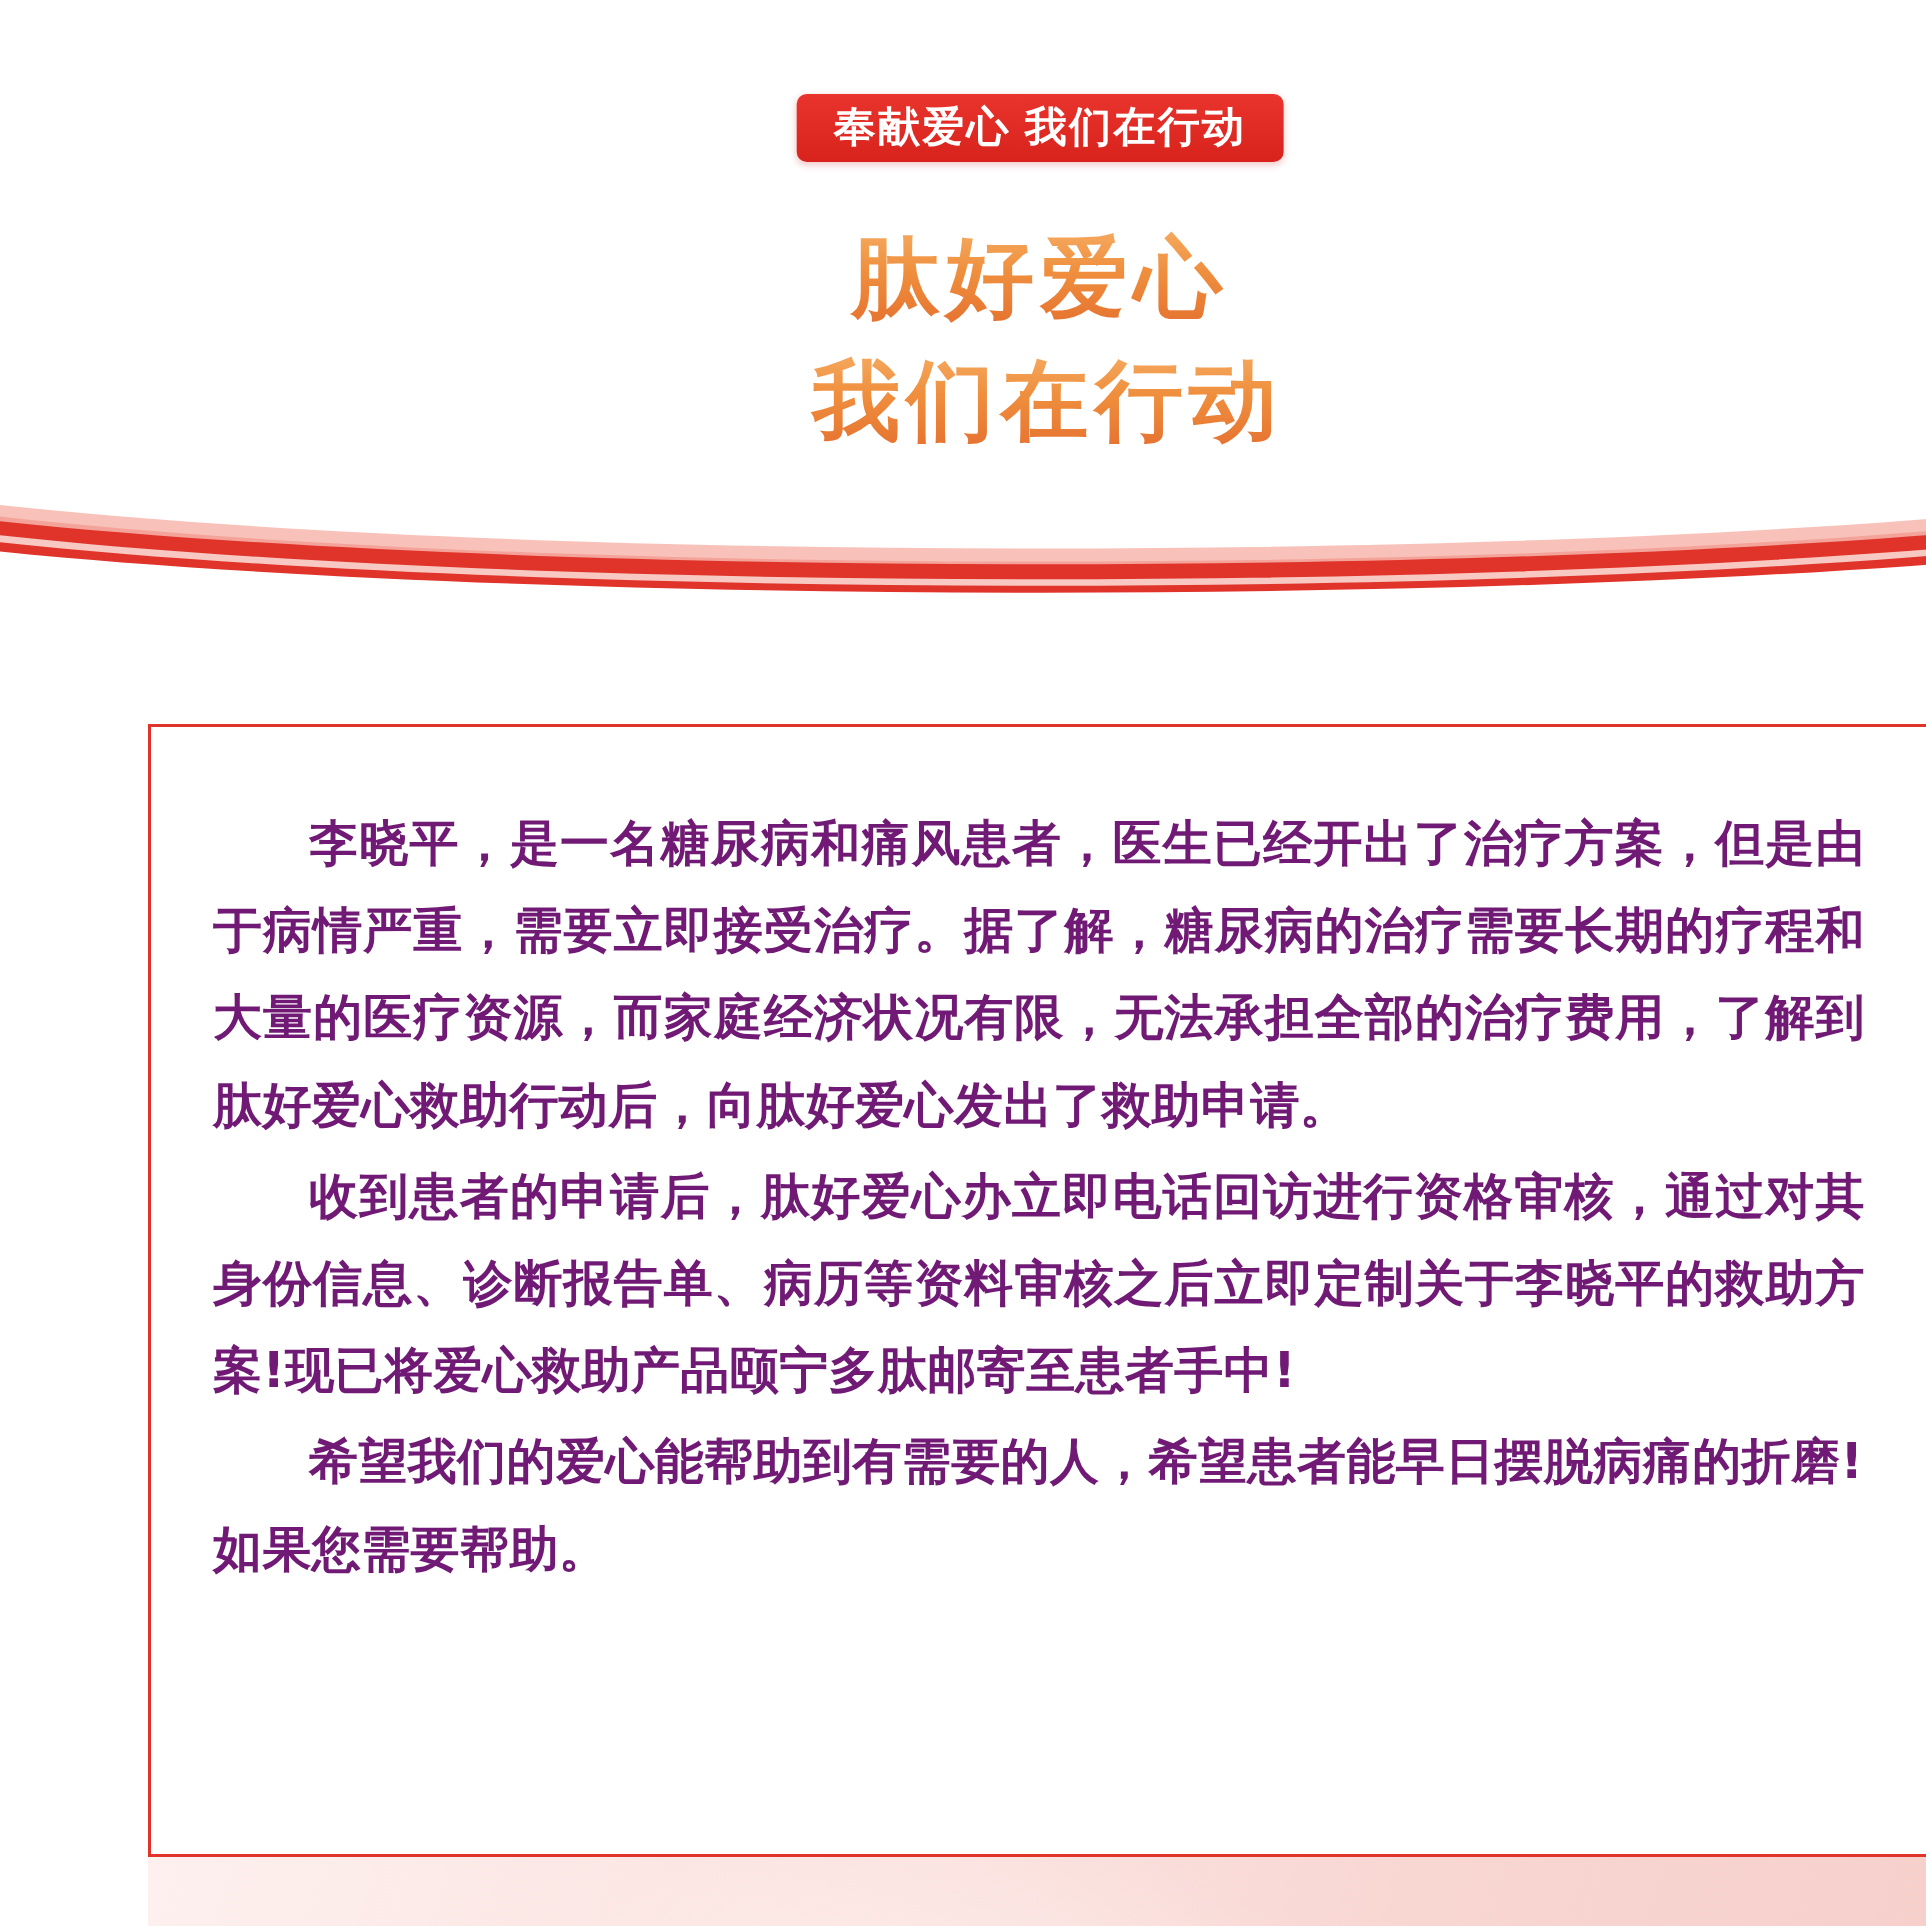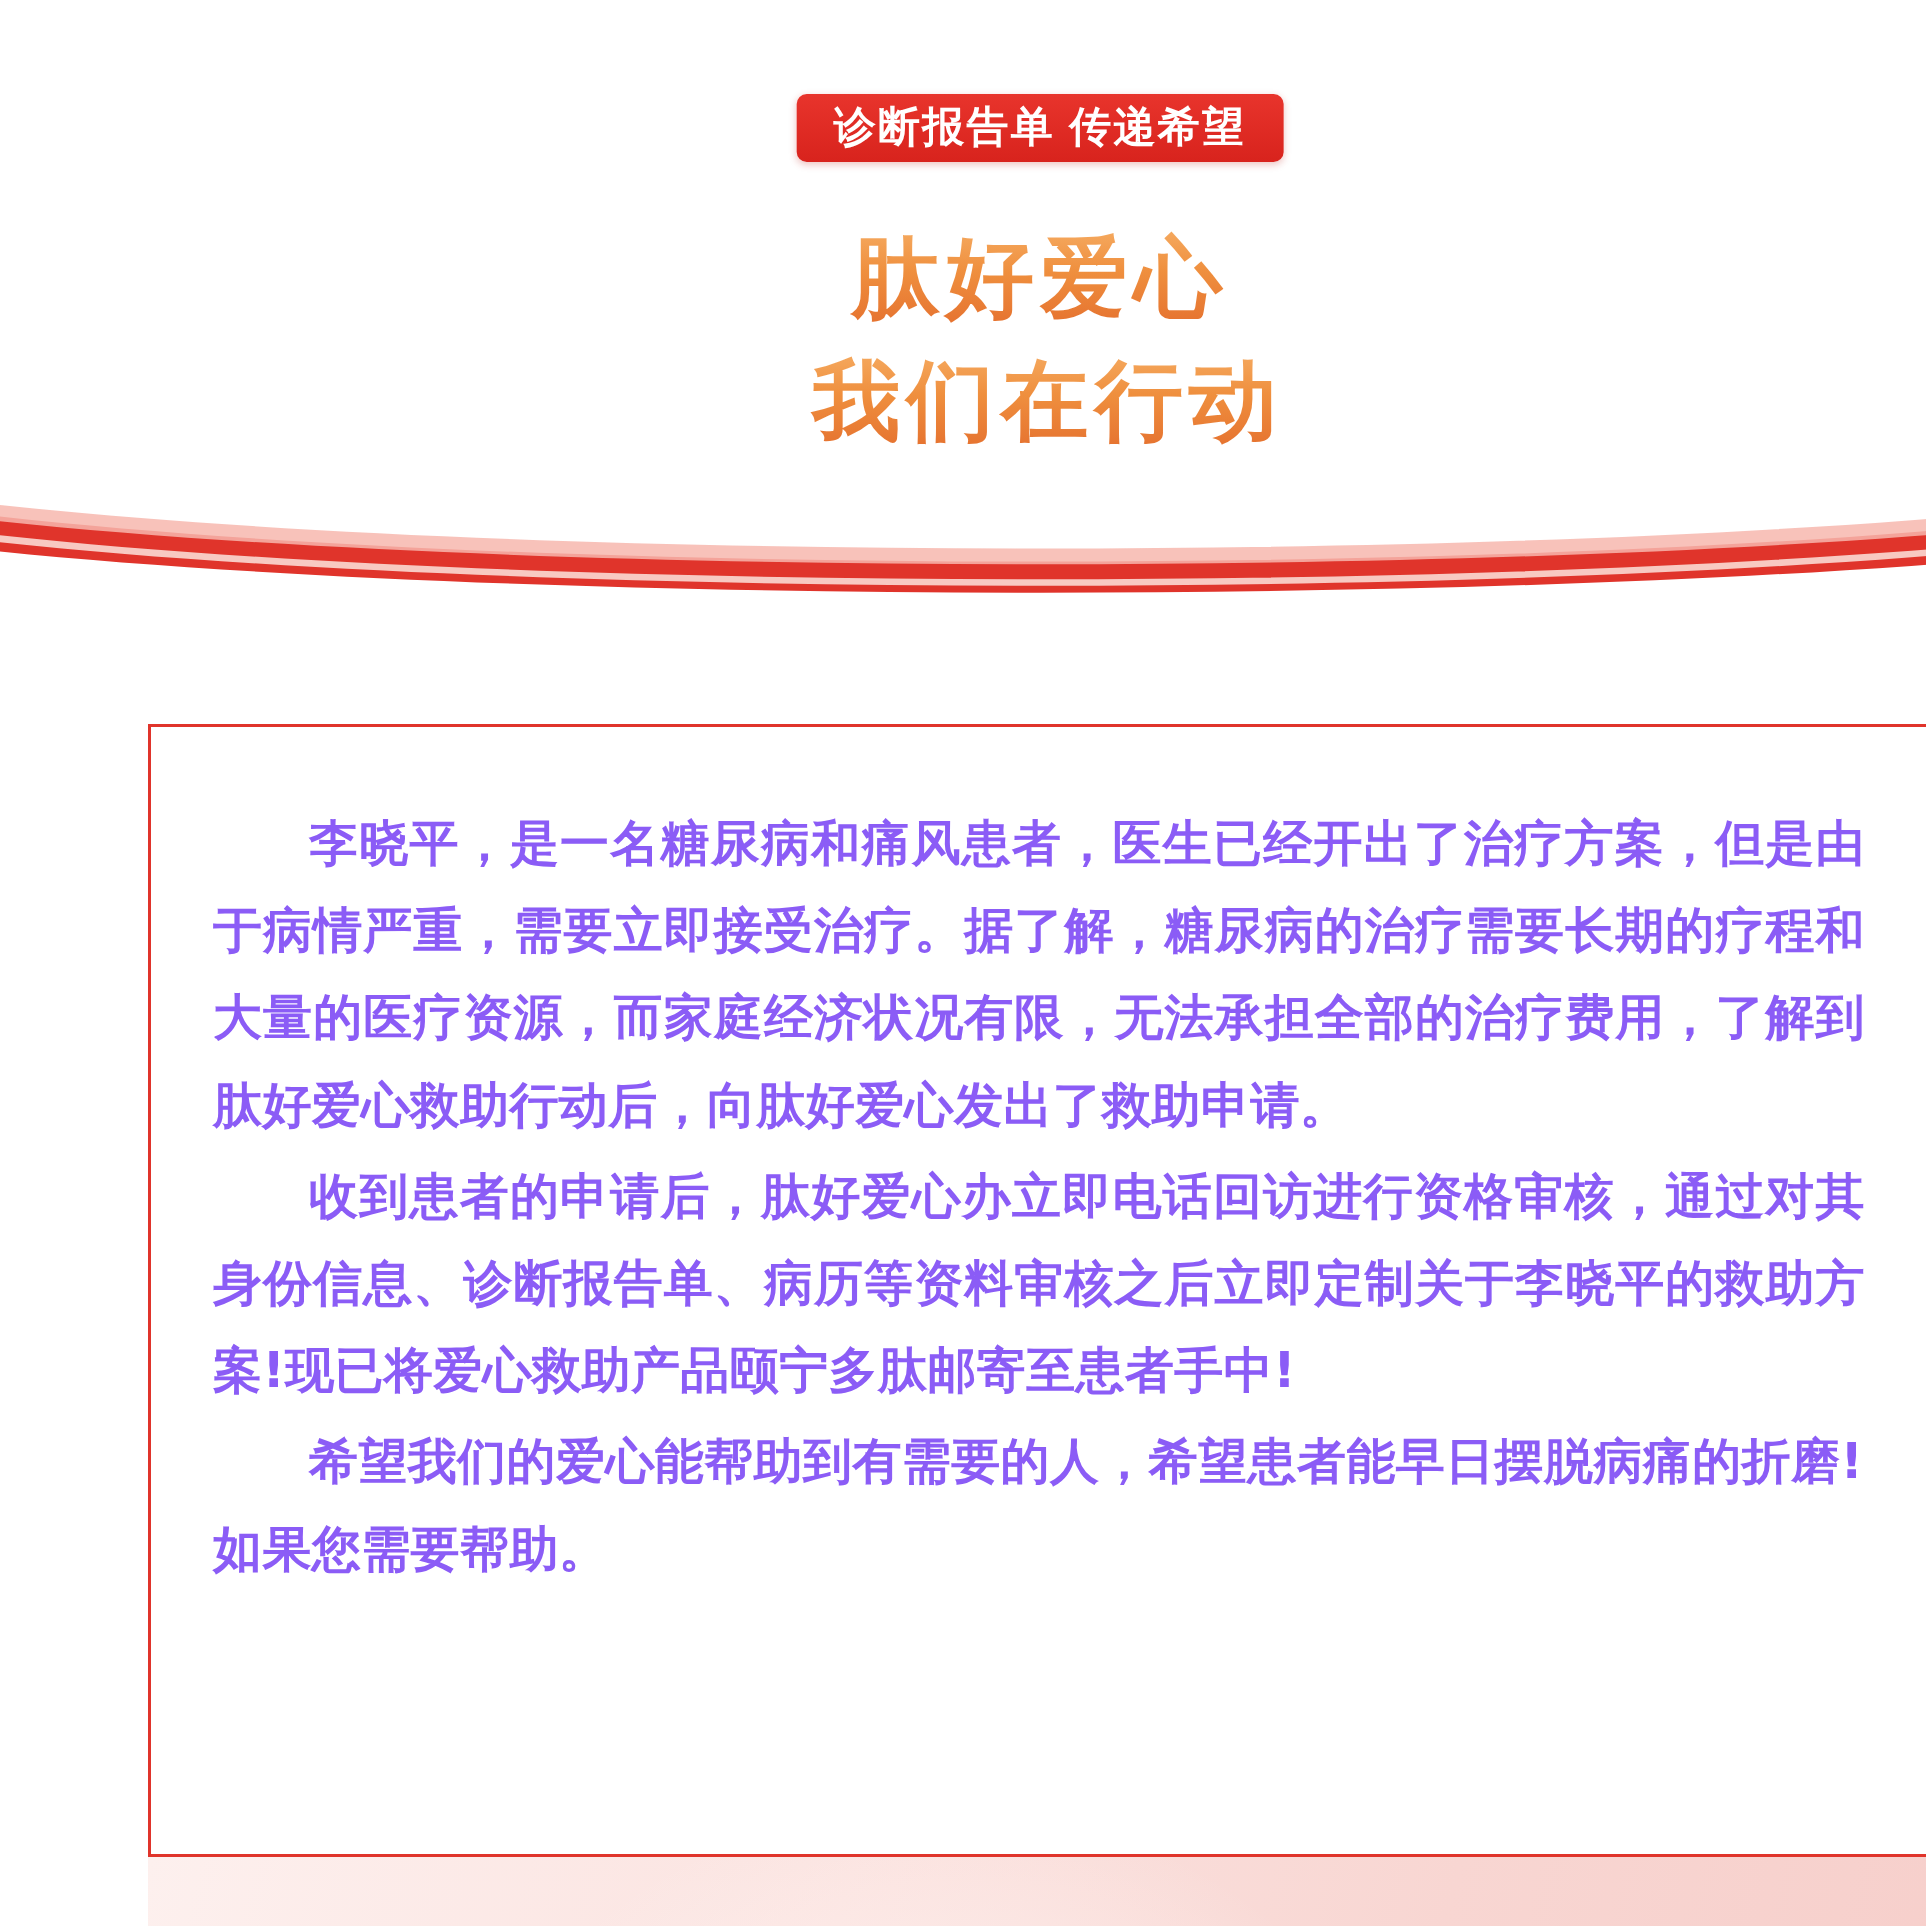--- a/index.html
+++ b/index.html
@@ -79,21 +79,21 @@
     width: 1784px;
     height: 1133px;
     border: 3.5px solid #e0342b;
     background: #ffffff;
     box-sizing: border-box;
   }
   .article-inner {
     padding: 73px 64px 0 62px;
   }
   .para {
-    color: #8b5cf6;
+    color: #701a75;
     font-size: 49px;
     line-height: 1.78;
     font-weight: bold;
     letter-spacing: 0.4px;
     margin: 0 0 3.9px 0;
     text-align: justify;
     font-family: "DejaVu Sans", "Liberation Sans", sans-serif;
   }
   .para.indent { text-indent: 96px; }
   .para.tight { margin-bottom: 0; }
@@ -117,21 +117,21 @@
     transform: translate(-50%, -50%);
     background: radial-gradient(ellipse at center, rgba(255,255,255,0.85) 0%, rgba(255,245,243,0.35) 45%, rgba(255,245,243,0) 72%);
     pointer-events: none;
   }
 </style>
 </head>
 <body>
 
 <div class="header">
 
-  <div class="ribbon-badge">诊断报告单  传递希望</div>
+  <div class="ribbon-badge">奉献爱心  我们在行动</div>
 
   <div class="title-block">
     <div class="title-line">肽好爱心</div>
     <div class="title-line second">我们在行动</div>
   </div>
 
   <div class="swoosh-wrap">
     <svg width="2080" height="89" viewBox="0 0 5400 230" preserveAspectRatio="none">
       <path d="M0,30 C1400,185 4000,185 5400,30 L5400,120 C4000,262 1400,262 0,120 Z" fill="#e0342b"></path>
       <path d="M0,0 C1400,150 4000,150 5400,0 L5400,42 C4000,190 1400,190 0,42 Z" fill="#f7b7ae" opacity="0.85"></path>

